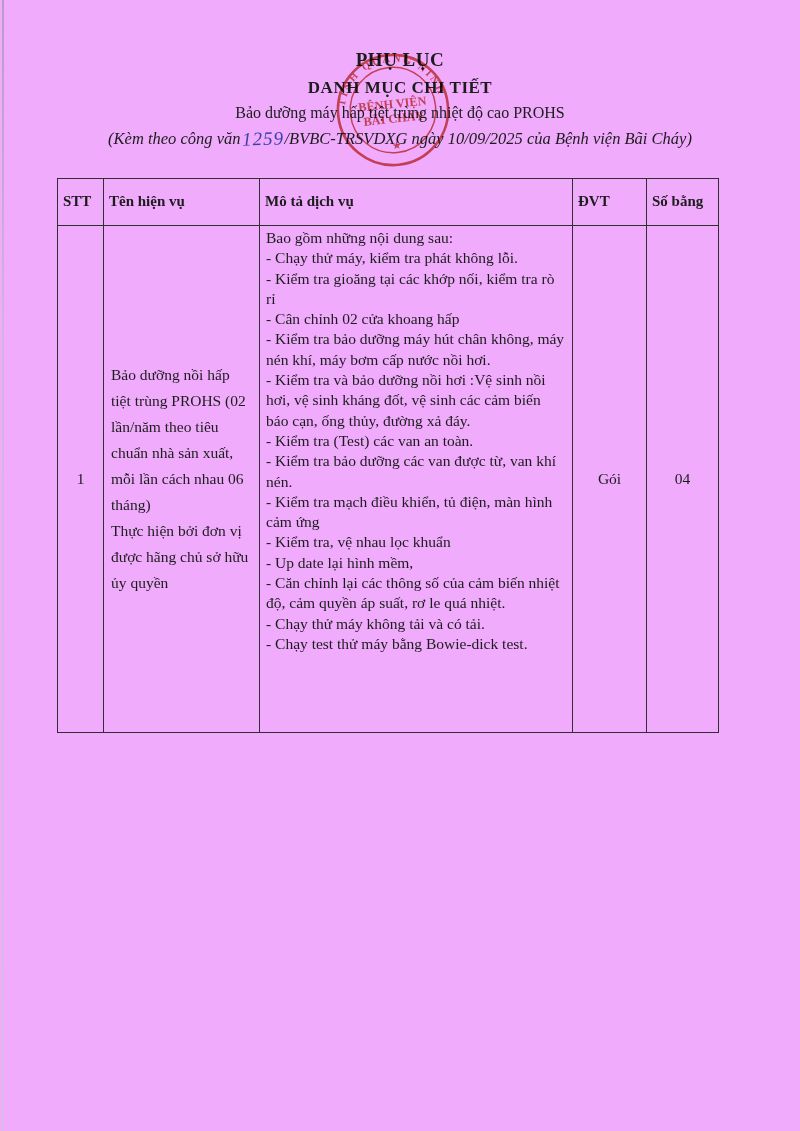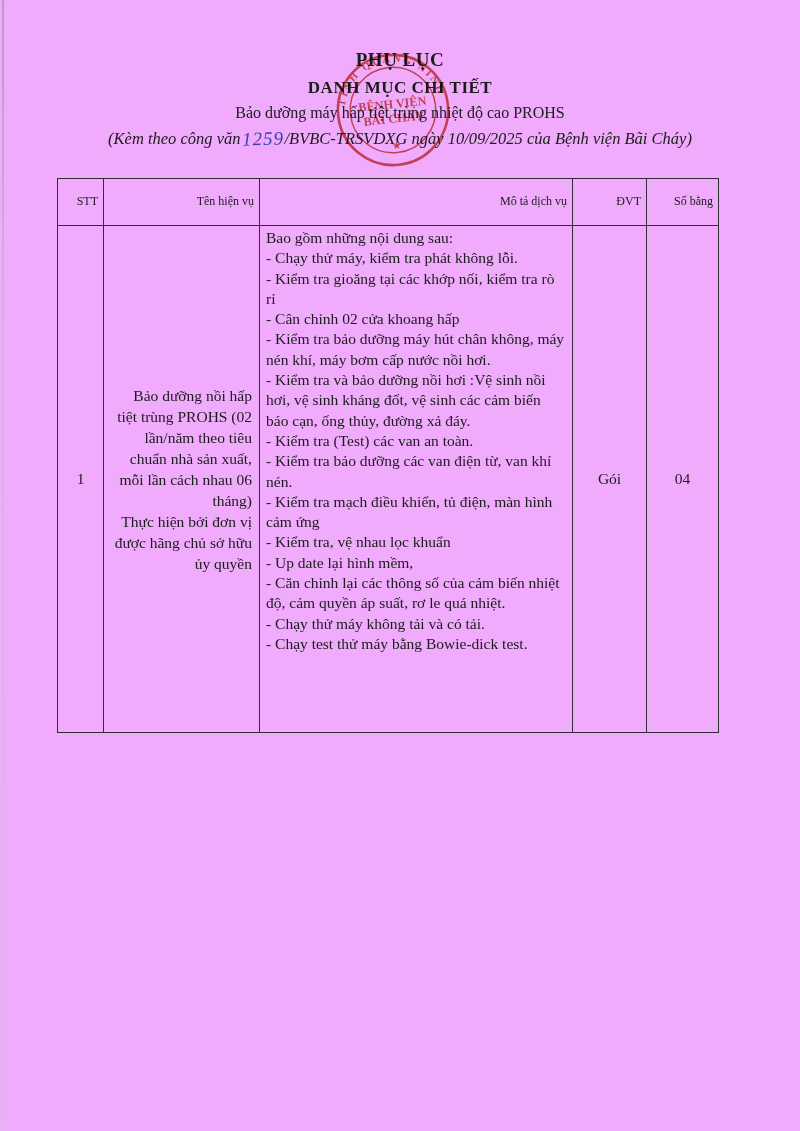--- a/index.html
+++ b/index.html
@@ -50,34 +50,34 @@
     width:661px;
     border-collapse:collapse;
     table-layout:fixed;
     font-size:15.5px;
   }
   .doc-table th,.doc-table td{
     border:1.6px solid #2f2f2f;
     padding:2px 5px;
   }
   .doc-table th{
-    font-size:12px;font-weight:normal;text-align:right;
+    font-size:15px;font-weight:bold;text-align:left;
     height:42px;line-height:1.15;
   }
   .col-stt{width:46px;}
   .col-name{width:156px;}
   .col-desc{width:313px;}
   .col-dvt{width:74px;}
   .col-qty{width:72px;}
   td.cell-stt,td.cell-dvt,td.cell-qty{
     text-align:center;vertical-align:middle;
   }
   td.cell-name{
-    vertical-align:middle;text-align:right;
-    line-height:21px;padding:2px 7px;
+    vertical-align:middle;text-align:left;
+    line-height:26px;padding:2px 7px;
   }
   td.cell-desc{
     vertical-align:top;text-align:left;
     line-height:20.3px;
     height:502px;
     padding:2px 7px 2px 6px;
   }
   .desc-line,.name-line{margin:0;}
 </style>
 </head>
@@ -135,21 +135,21 @@
         </td>
         <td class="cell-desc">
           <div class="desc-line">Bao gồm những nội dung sau:</div>
           <div>
               <div class="desc-line">- Chạy thử máy, kiểm tra phát không lỗi.</div>
               <div class="desc-line">- Kiểm tra gioăng tại các khớp nối, kiểm tra rò rỉ</div>
               <div class="desc-line">- Cân chỉnh 02 cửa khoang hấp</div>
               <div class="desc-line">- Kiểm tra bảo dưỡng máy hút chân không, máy nén khí, máy bơm cấp nước nồi hơi.</div>
               <div class="desc-line">- Kiểm tra và bảo dưỡng nồi hơi :Vệ sinh nồi hơi, vệ sinh kháng đốt, vệ sinh các cảm biến báo cạn, ống thủy, đường xả đáy.</div>
               <div class="desc-line">- Kiểm tra (Test) các van an toàn.</div>
-              <div class="desc-line">- Kiểm tra bảo dưỡng các van điện từ, van khí nén.</div>
+              <div class="desc-line">- Kiểm tra bảo dưỡng các van được từ, van khí nén.</div>
               <div class="desc-line">- Kiểm tra mạch điều khiển, tủ điện, màn hình cảm ứng</div>
               <div class="desc-line">- Kiểm tra, vệ nhau lọc khuẩn</div>
               <div class="desc-line">- Up date lại hình mềm,</div>
               <div class="desc-line">- Căn chỉnh lại các thông số của cảm biến nhiệt độ, cảm quyền  áp suất, rơ le quá nhiệt.</div>
               <div class="desc-line">- Chạy thử máy không tải và có tải.</div>
               <div class="desc-line">- Chạy test thử máy bằng Bowie-dick test.</div>
             </div>
         </td>
         <td class="cell-dvt">Gói</td>
         <td class="cell-qty">04</td>

